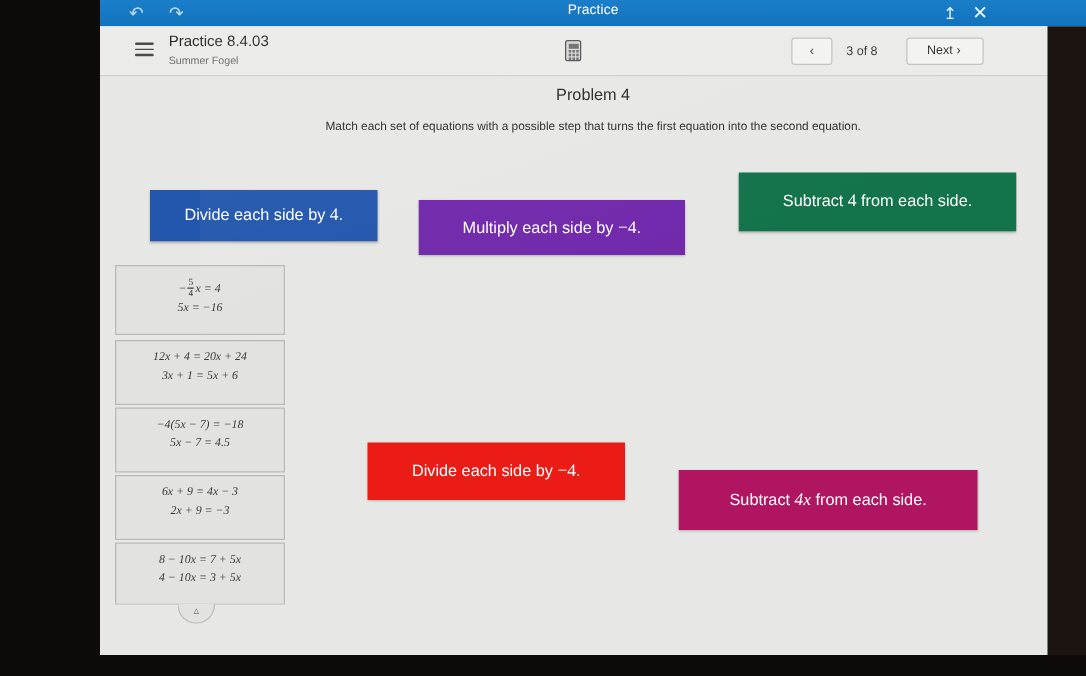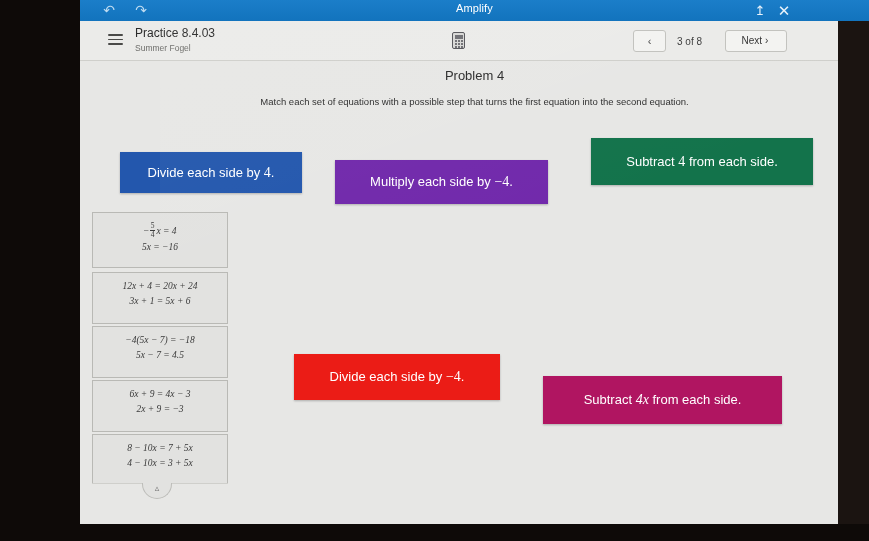--- a/index.html
+++ b/index.html
@@ -322,21 +322,21 @@
 </head>
 <body>
 
 <div id="screen">
 
   <div id="app-frame">
 
     <div id="topbar">
       <div class="nav-arrow" id="btn-back">↶</div>
       <div class="nav-arrow" id="btn-fwd">↷</div>
-      <div class="topbar-title">Amplify</div>
+      <div class="topbar-title">Practice</div>
       <div class="topbar-right-icon" id="btn-share">↥</div>
       <div class="topbar-right-icon" id="btn-close">✕</div>
     </div>
 
     <div id="headerbar">
 
       <div id="hamburger">
         <span></span>
           <span></span>
           <span></span>

